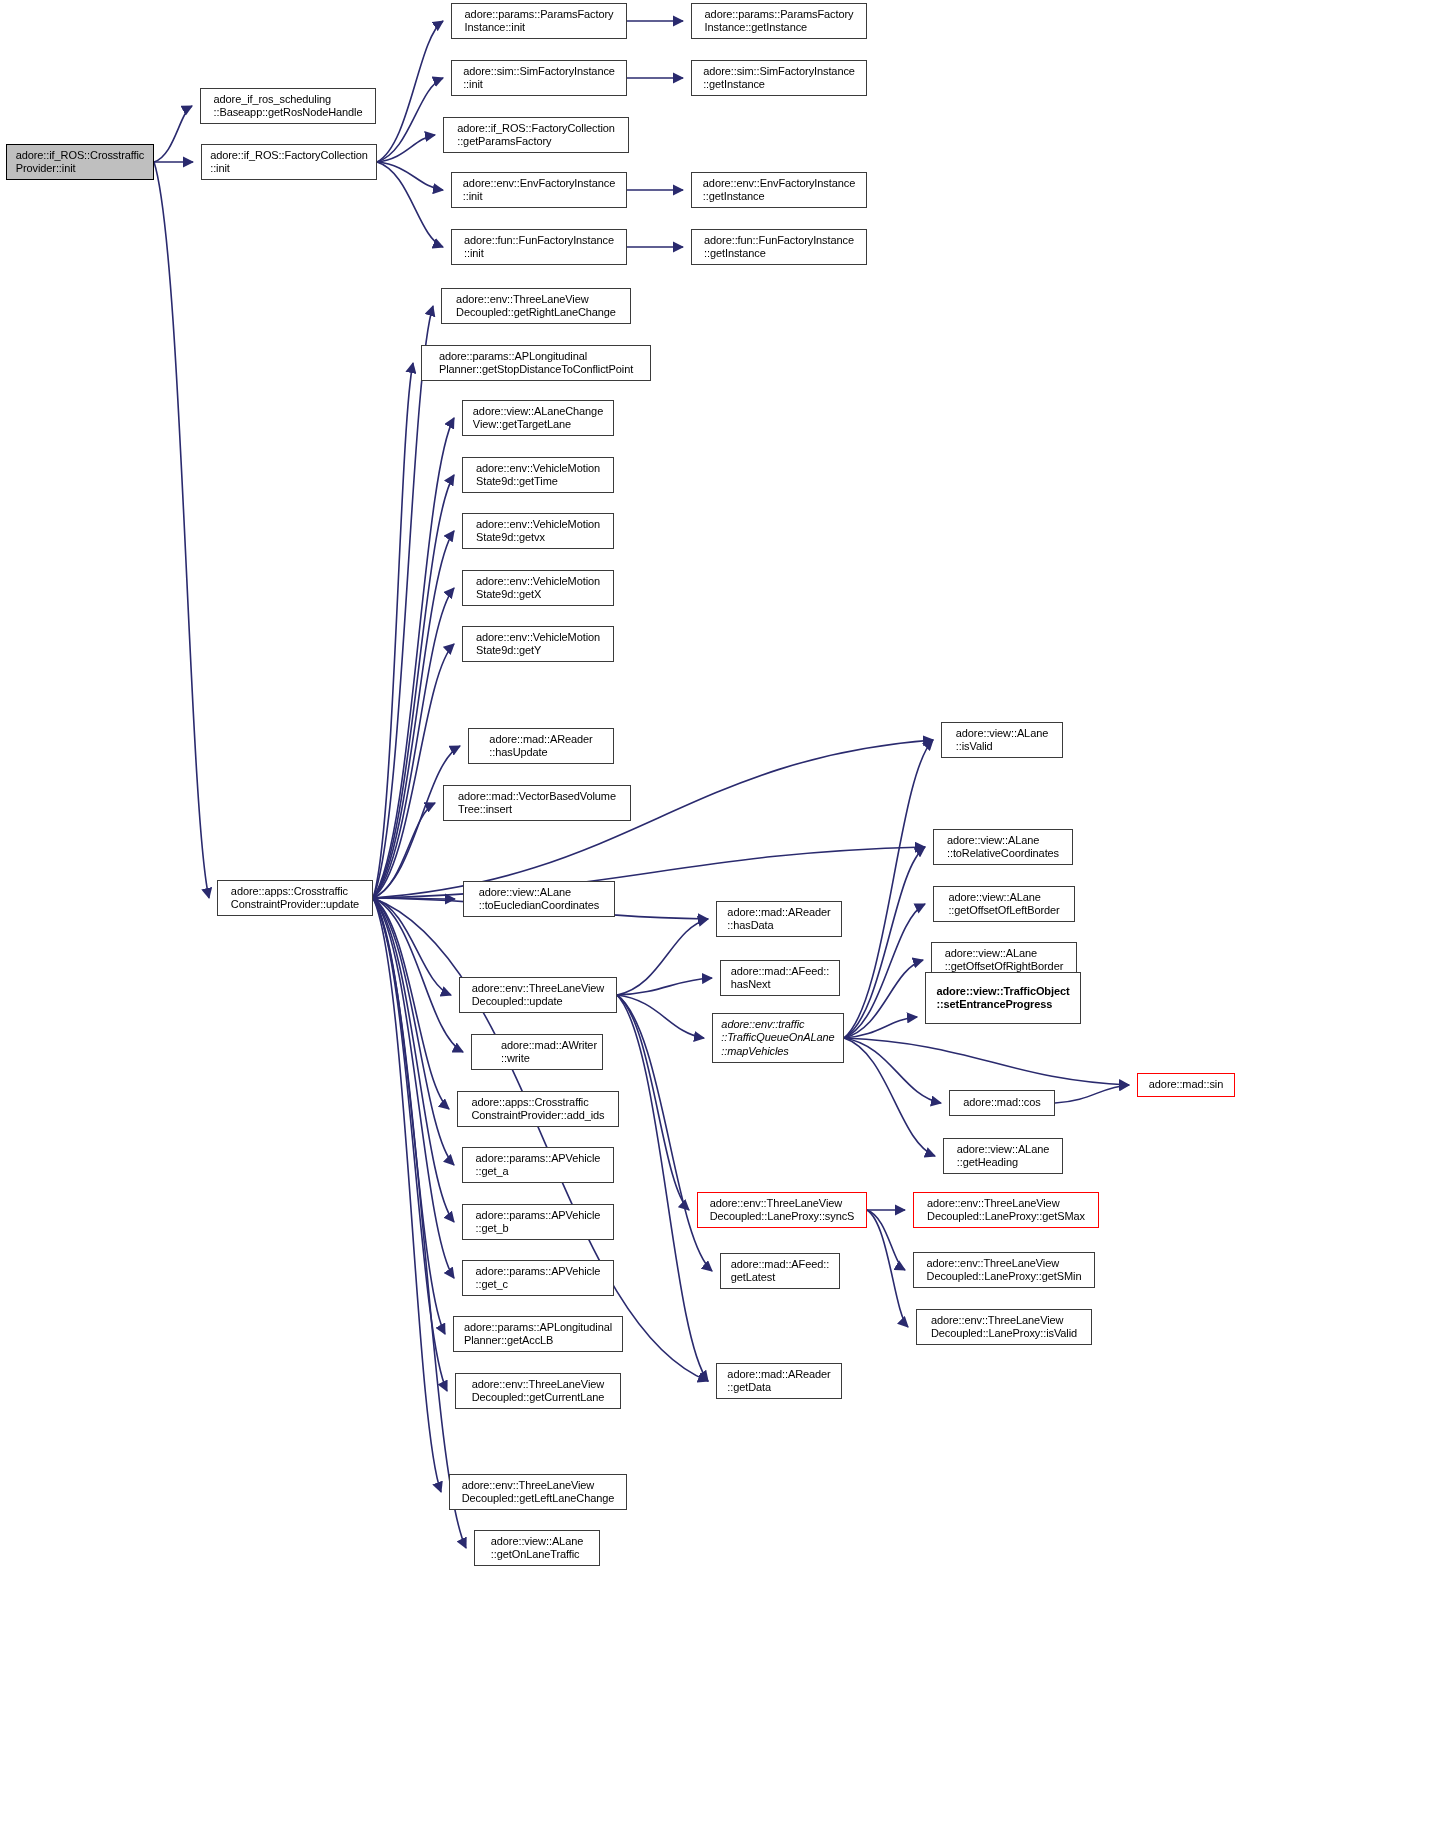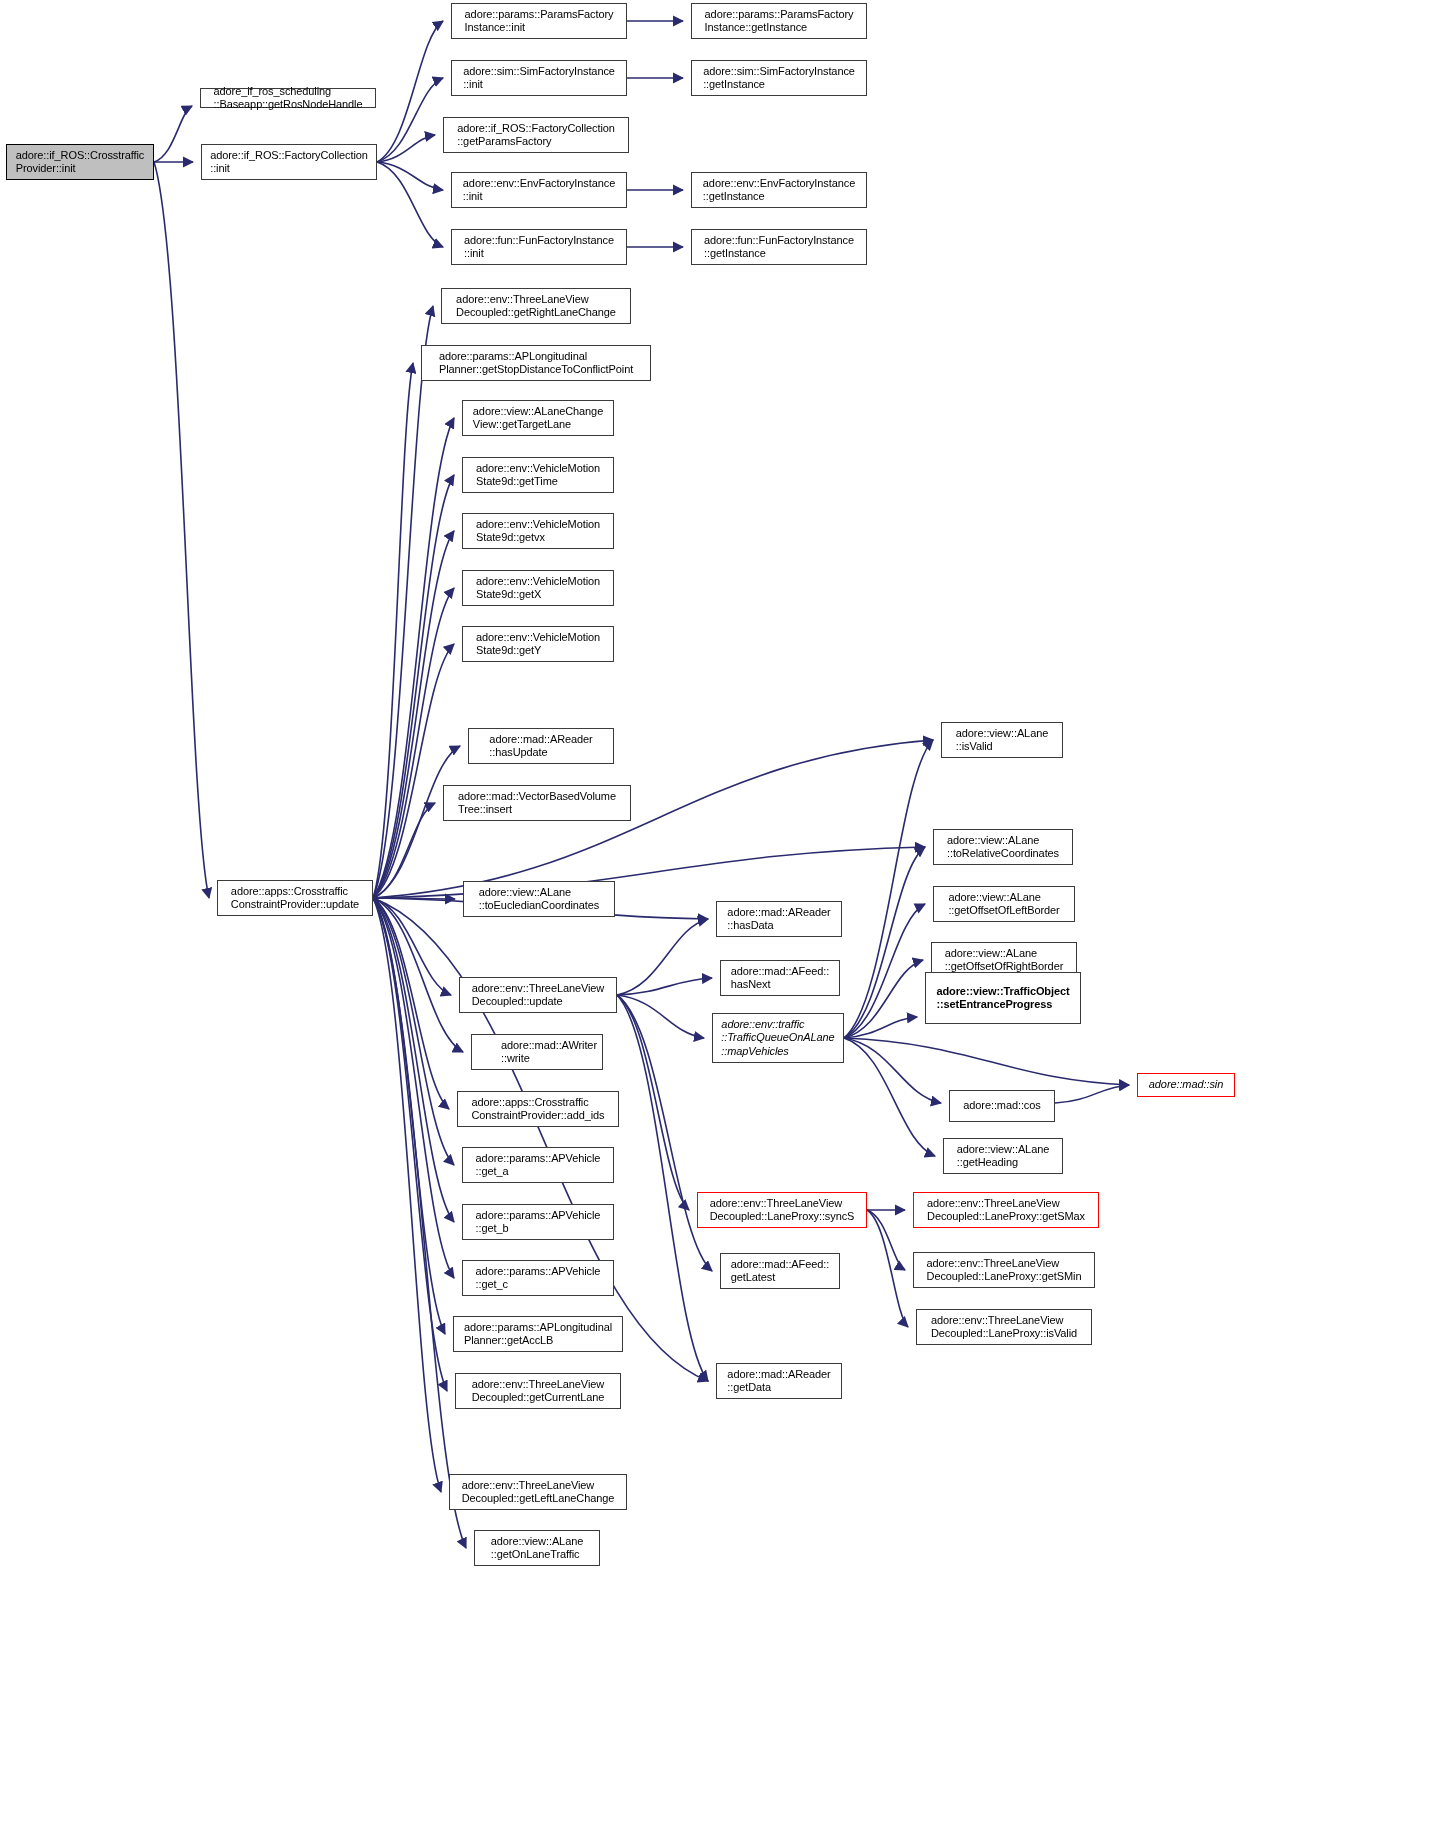--- a/index.html
+++ b/index.html
@@ -104,21 +104,21 @@
         <path d="M 844 1038 C 975.85 1043.64, 1005.15 1079.36, 1129 1085" marker-end="url(#arrow)"></path>
         <path d="M 1055 1103 C 1091.9 1100.84, 1100.1 1087.16, 1129 1085" marker-end="url(#arrow)"></path>
         <path d="M 867 1210 C 887.7 1210, 892.3 1210, 905 1210" marker-end="url(#arrow)"></path>
         <path d="M 867 1210 C 887.7 1217.2, 892.3 1262.8, 905 1270" marker-end="url(#arrow)"></path>
         <path d="M 867 1210 C 889.05 1224.04, 893.95 1312.96, 908 1327" marker-end="url(#arrow)"></path>
       </g>
   </svg>
   <div id="node-layer">
       <div class="node root" style="left: 6px; top: 144px; width: 148px; height: 36px;">adore::if_ROS::Crosstraffic
 Provider::init</div>
-      <div class="node" style="left: 200px; top: 88px; width: 176px; height: 20px;">adore_if_ros_scheduling
+      <div class="node" style="left: 200px; top: 88px; width: 176px; height: 36px;">adore_if_ros_scheduling
 ::Baseapp::getRosNodeHandle</div>
       <div class="node" style="left: 201px; top: 144px; width: 176px; height: 36px;">adore::if_ROS::FactoryCollection
 ::init</div>
       <div class="node" style="left: 451px; top: 3px; width: 176px; height: 36px;">adore::params::ParamsFactory
 Instance::init</div>
       <div class="node" style="left: 451px; top: 60px; width: 176px; height: 36px;">adore::sim::SimFactoryInstance
 ::init</div>
       <div class="node" style="left: 443px; top: 117px; width: 186px; height: 36px;">adore::if_ROS::FactoryCollection
 ::getParamsFactory</div>
       <div class="node" style="left: 451px; top: 172px; width: 176px; height: 36px;">adore::env::EnvFactoryInstance
@@ -191,24 +191,24 @@
       <div class="node" style="left: 941px; top: 722px; width: 122px; height: 36px;">adore::view::ALane
 ::isValid</div>
       <div class="node" style="left: 933px; top: 829px; width: 140px; height: 36px;">adore::view::ALane
 ::toRelativeCoordinates</div>
       <div class="node" style="left: 933px; top: 886px; width: 142px; height: 36px;">adore::view::ALane
 ::getOffsetOfLeftBorder</div>
       <div class="node" style="left: 931px; top: 942px; width: 146px; height: 36px;">adore::view::ALane
 ::getOffsetOfRightBorder</div>
       <div class="node" style="left: 925px; top: 972px; width: 156px; height: 52px; font-weight: bold;">adore::view::TrafficObject
 ::setEntranceProgress</div>
-      <div class="node" style="left: 949px; top: 1090px; width: 106px; height: 32px;">adore::mad::cos</div>
+      <div class="node" style="left: 949px; top: 1090px; width: 106px; height: 26px;">adore::mad::cos</div>
       <div class="node" style="left: 943px; top: 1138px; width: 120px; height: 36px;">adore::view::ALane
 ::getHeading</div>
-      <div class="node red" style="left: 1137px; top: 1073px; width: 98px; height: 24px; font-style: italic;">adore::mad::sin</div>
+      <div class="node red" style="left: 1137px; top: 1073px; width: 98px; height: 24px;">adore::mad::sin</div>
       <div class="node red" style="left: 913px; top: 1192px; width: 186px; height: 36px;">adore::env::ThreeLaneView
 Decoupled::LaneProxy::getSMax</div>
       <div class="node" style="left: 913px; top: 1252px; width: 182px; height: 36px;">adore::env::ThreeLaneView
 Decoupled::LaneProxy::getSMin</div>
       <div class="node" style="left: 916px; top: 1309px; width: 176px; height: 36px;">adore::env::ThreeLaneView
 Decoupled::LaneProxy::isValid</div>
     </div>
 </div>
 
 </body></html>

